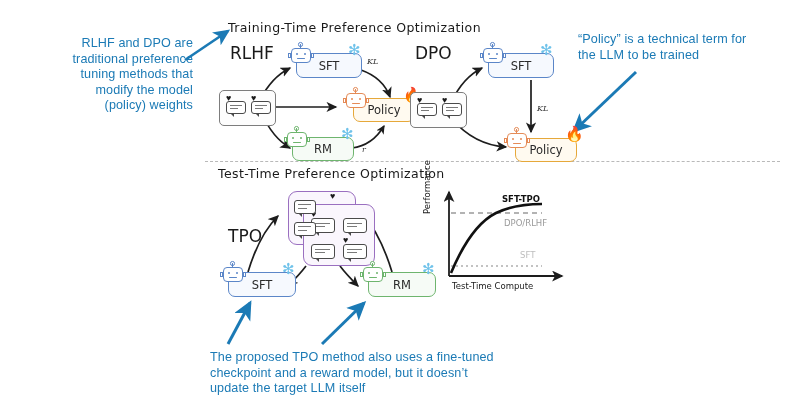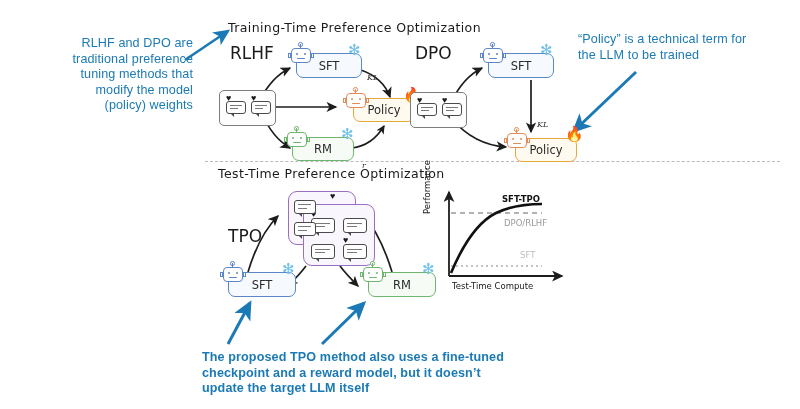--- a/index.html
+++ b/index.html
@@ -5,21 +5,21 @@
   html,body{margin:0;padding:0;background:#ffffff;}
   body{width:800px;height:409px;position:relative;overflow:hidden;
        font-family:"Liberation Sans",sans-serif;color:#222;}
   .stage{position:absolute;left:0;top:0;width:800px;height:409px;}
 
   
   .note{position:absolute;color:#1b7ab5;font-family:"Liberation Sans",sans-serif;
         font-size:12.6px;line-height:15.6px;white-space:pre-line;letter-spacing:.1px;}
   #note-left{left:18px;top:36px;width:175px;text-align:right;}
   #note-right{left:578px;top:32px;width:218px;}
-  #note-bottom{left:202px;top:350px;width:420px;font-weight:bold;}
+  #note-bottom{left:210px;top:350px;width:420px;}
 
   
   .sec-title{position:absolute;font-family:"DejaVu Sans",sans-serif;font-size:12.5px;
              color:#1a1a1a;letter-spacing:.4px;}
   #sec-train{left:228px;top:20px;}
   #sec-test{left:218px;top:166px;}
   .meth{position:absolute;font-family:"DejaVu Sans",sans-serif;font-size:17px;color:#1a1a1a;}
   #meth-rlhf{left:230px;top:43px;}
   #meth-dpo{left:415px;top:43px;}
   #meth-tpo{left:228px;top:186px;margin-top:40px;}
@@ -59,21 +59,21 @@
 
   
   .datacard{position:absolute;border:1.6px solid #7d7d7d;border-radius:5px;background:#fdfdfd;}
   .bub{position:absolute;border:1.3px solid #4a4a4a;border-radius:3px;background:#fff;}
   .bub .ln{position:absolute;left:2.5px;height:1.2px;background:#7a7a7a;}
   .bub:after{content:"";position:absolute;left:3px;bottom:-4px;width:0;height:0;
              border-left:4px solid transparent;border-right:0 solid transparent;border-top:4px solid #4a4a4a;}
   .heart{position:absolute;color:#1a1a1a;font-size:9px;line-height:9px;}
 
   
-  .elab{position:absolute;font-family:"DejaVu Serif",serif;font-style:italic;font-size:8px;color:#333;margin-top:16px;}
+  .elab{position:absolute;font-family:"DejaVu Serif",serif;font-style:italic;font-size:8px;color:#333;}
 
   
   #chart{position:absolute;left:424px;top:186px;width:152px;height:122px;}
   .cax-lbl{position:absolute;font-family:"DejaVu Sans",sans-serif;font-size:8.5px;color:#1a1a1a;}
   #ylabel{left:-2px;top:28px;transform:rotate(-90deg);transform-origin:left top;white-space:nowrap;}
   #xlabel{left:28px;top:95px;}
   .series-lbl{position:absolute;font-family:"DejaVu Sans",sans-serif;font-size:8.5px;}
   #lbl-sfttpo{left:78px;top:8px;color:#111;font-weight:bold;}
   #lbl-dporlhf{left:80px;top:32px;color:#9a9a9a;text-align:center;}
   #lbl-sft{left:96px;top:64px;color:#bdbdbd;}

